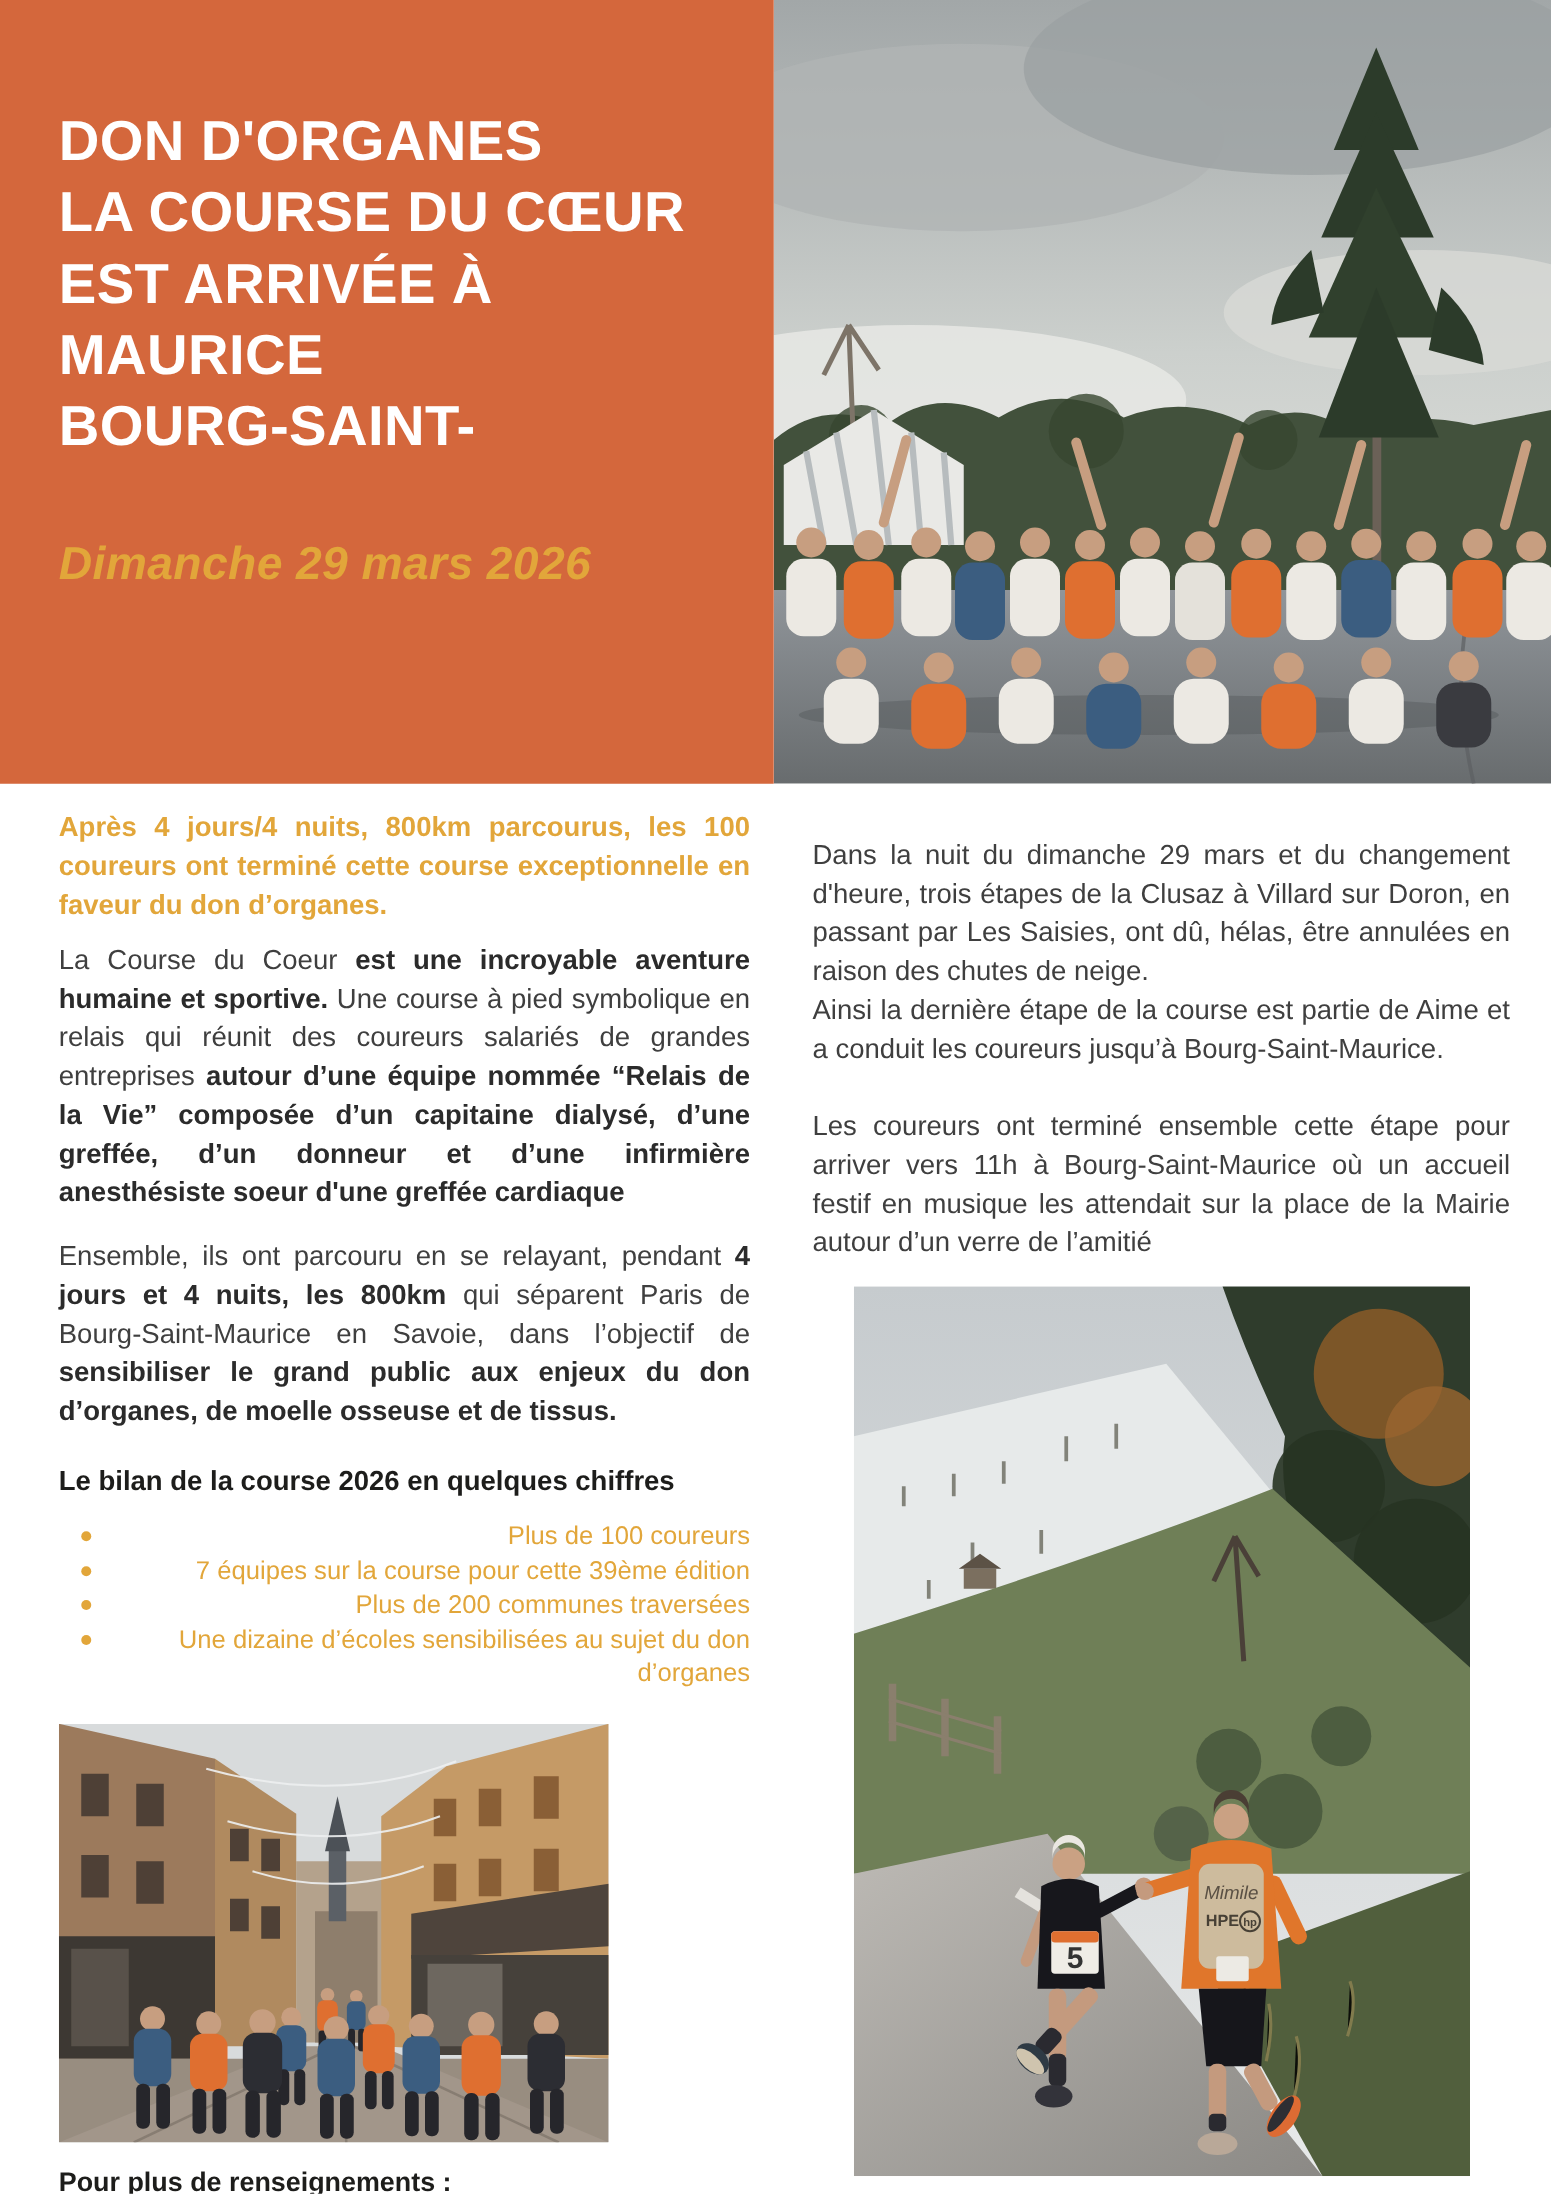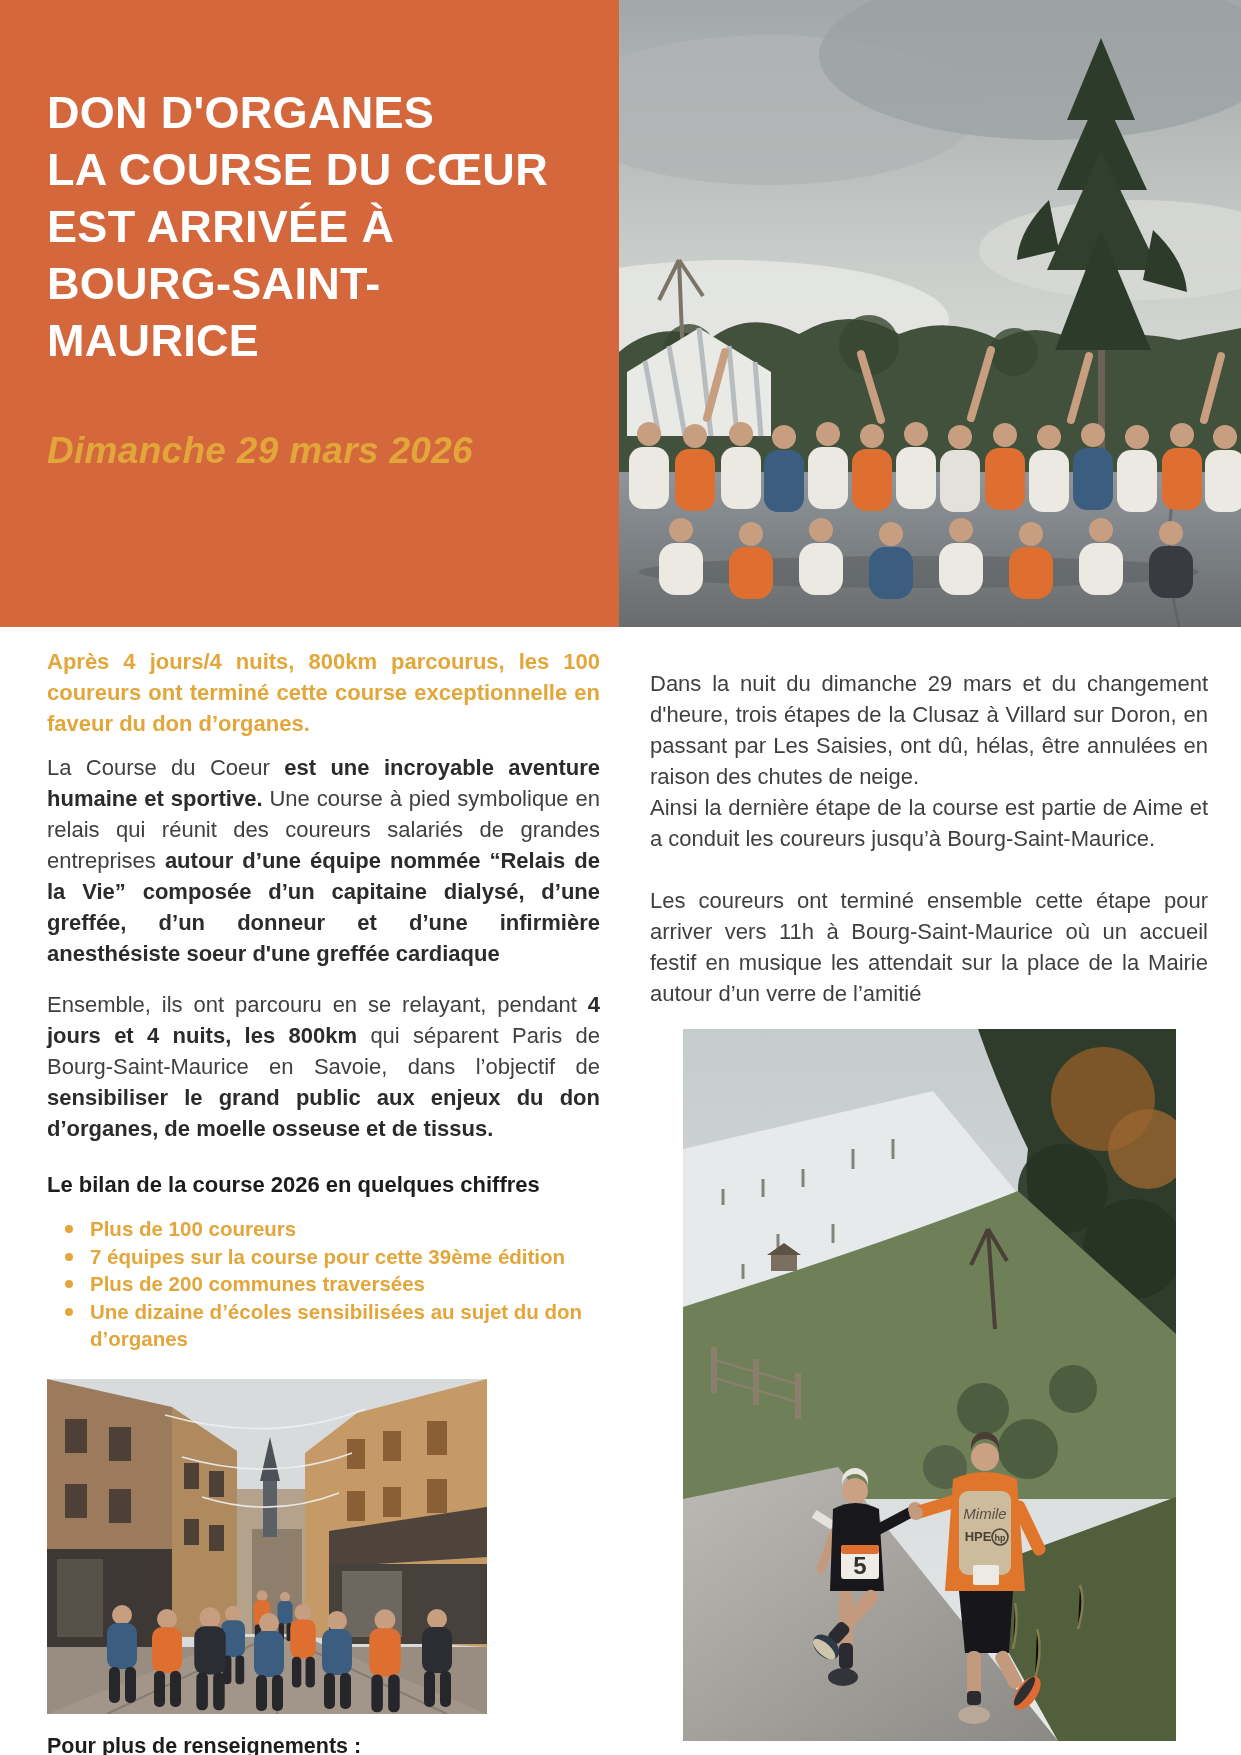--- a/index.html
+++ b/index.html
@@ -42,21 +42,21 @@
   .p1 { margin-bottom:20px; }
   .p2 { margin-bottom:16px; }
   strong { color:#2b2b2b; }
   .stats-heading {
     font-size:22px; font-weight:bold; color:var(--text_dark,#1d1d1b);
     margin:26px 0 15px 0; line-height:30px;
   }
   ul.stats { list-style:none; margin:0 0 26px 0; }
   ul.stats li {
     position:relative; padding-left:43px; color:var(--accent_gold,#e2a63a);
-    font-weight:bold; line-height:27.5px; font-size:20.5px;
+    font-weight:normal; line-height:27.5px; font-size:20.5px;text-align:right;
   }
   ul.stats li::before {
     content:""; position:absolute; left:18px; top:10px; width:8px; height:8px;
     border-radius:50%; background:var(--accent_gold,#e2a63a);
   }
   .photo-frame { overflow:hidden; }
   .street-photo { width:440px; height:335px; margin-top:10px; }
   .trail-photo  { width:493px; height:712px; margin:20px auto 0 auto; }
 
   .footer-info { margin-top:17px; }
@@ -68,22 +68,22 @@
 </style>
 </head>
 <body>
 
 <div class="header">
   <div class="header-orange">
     <h1 class="headline">
       <span>DON D'ORGANES</span>
       <span>LA COURSE DU CŒUR</span>
       <span>EST ARRIVÉE À</span>
+      <span>MAURICE</span>
       <span>BOURG-SAINT-</span>
-      <span>MAURICE</span>
     </h1>
     <div class="subtitle">Dimanche 29 mars 2026</div>
   </div>
 
   <div class="header-photo">
     <svg viewBox="0 0 622 627" preserveAspectRatio="none" aria-hidden="true">
       <defs>
         <linearGradient id="sky1" x1="0" y1="0" x2="0" y2="1">
           <stop offset="0" stop-color="#a2a7a8"></stop>
             <stop offset="0.45" stop-color="#ccd0cd"></stop>

